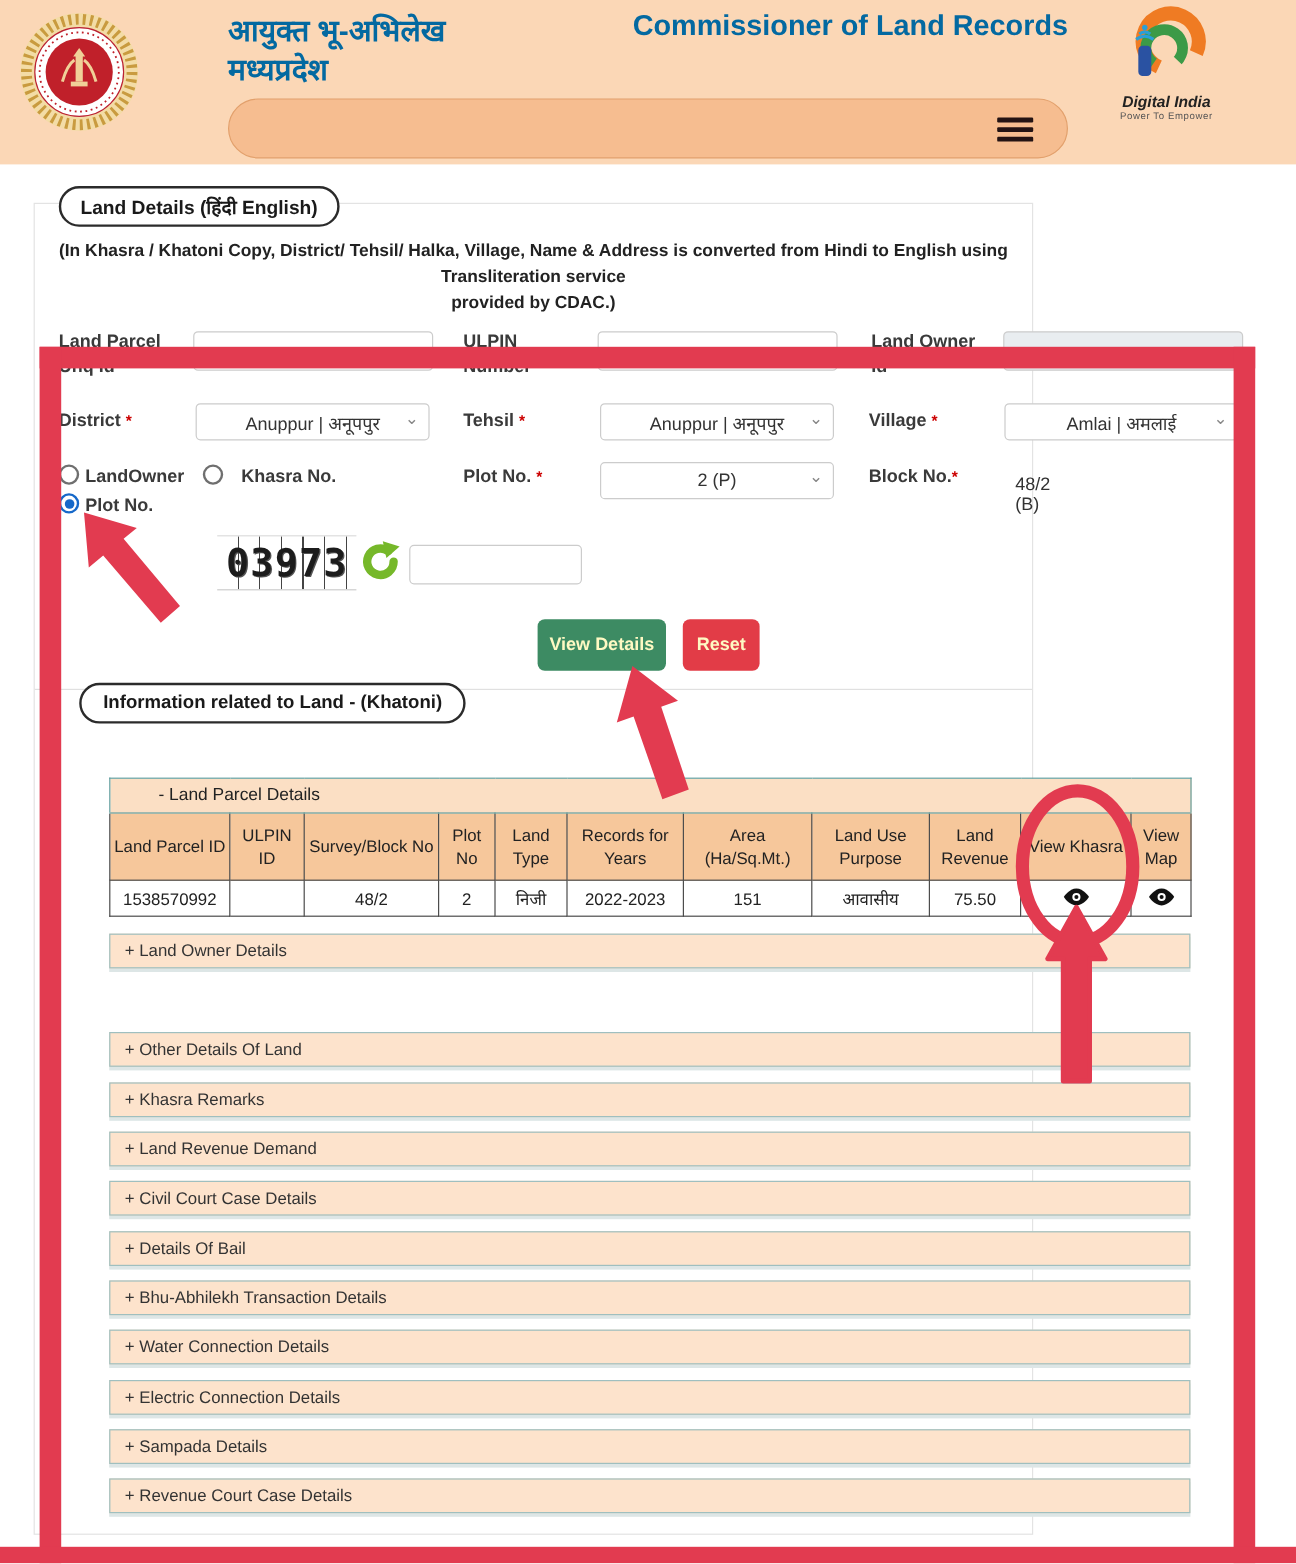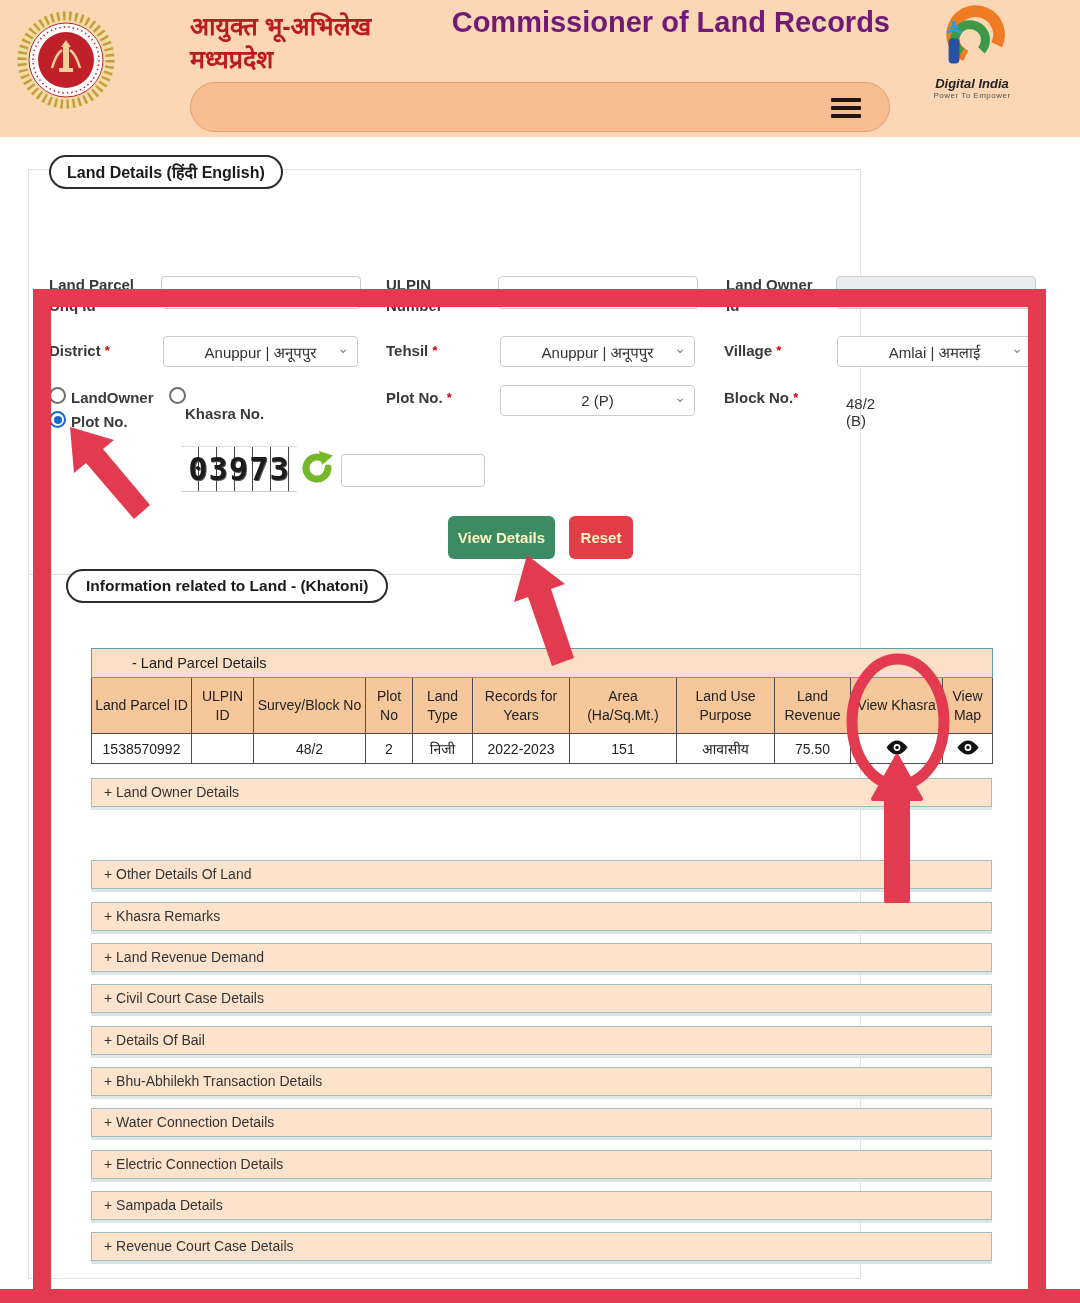--- a/index.html
+++ b/index.html
@@ -2,22 +2,22 @@
 <html><head>
 <meta charset="utf-8">
 <style>
   * { margin:0; padding:0; box-sizing:border-box; }
   body { font-family:"Liberation Sans", sans-serif; background:#fff; }
   #page { position:relative; width:1080px; height:1303px; background:#fff; overflow:hidden; }
 
   
   .header { position:absolute; left:0; top:0; width:1080px; height:137px; background:#fbd7b6; }
   .emblem { position:absolute; left:16px; top:8px; width:100px; height:104px; }
-  .title-hi { position:absolute; left:190px; top:10px; color:#b91c1c; font-weight:bold; font-size:25px; line-height:33px; }
-  .title-en { position:absolute; right:190px; top:8px; text-align:right; color:#701a75; font-weight:bold; font-size:29px; line-height:28px; }
+  .title-hi { position:absolute; left:190px; top:10px; color:#0369a1; font-weight:bold; font-size:25px; line-height:33px; }
+  .title-en { position:absolute; right:190px; top:8px; text-align:right; color:#0369a1; font-weight:bold; font-size:24px; line-height:28px; }
   .di-logo { position:absolute; left:920px; top:4px; width:104px; text-align:center; }
   .di-name { font-style:italic; font-weight:bold; font-size:13px; color:#222; margin-top:-4px; }
   .di-tag  { font-size:8px; color:#555; letter-spacing:.5px; }
   .navbar { position:absolute; left:190px; top:82px; width:700px; height:50px; background:#f6bd90; border:1px solid #e2a06c; border-radius:25px; }
   .burger { position:absolute; right:28px; top:15px; width:30px; height:20px; cursor:pointer; }
   .burger div { height:3.5px; background:#241313; margin-bottom:4.5px; border-radius:1px; }
 
   
   .card { position:absolute; left:28px; top:169px; width:833px; height:1110px; background:#fff; border:1px solid #e3e3e3; }
   .pill { position:absolute; background:#fff; border:2px solid #2b2b2b; border-radius:17px; color:#1a1a1a; font-weight:bold; white-space:nowrap; }
@@ -115,20 +115,24 @@
           <div></div>
           <div></div>
       </div>
     </div>
   </div>
 
   <div class="card">
 
     <div class="pill tab-pill">Land Details  (हिंदी  English)</div>
 
+    <div class="notice">
+      <div>(In Khasra / Khatoni Copy, District/ Tehsil/ Halka, Village, Name &amp; Address is converted from Hindi to English using Transliteration service</div>
+      <div>provided by CDAC.)</div>
+    </div>
 
     <div class="f-label" style="left:20px; top:104px; width:112px;">Land Parcel Unq Id</div>
     <input class="t-input" style="left: 132px; top: 106px;">
     <div class="f-label" style="left:357px; top:104px; width:80px;">ULPIN Number</div>
     <input class="t-input" style="left: 469px; top: 106px;">
     <div class="f-label" style="left:697px; top:104px; width:100px;">Land Owner Id</div>
     <input class="t-input disabled" style="left: 807px; top: 106px;" disabled="">
 
     <div class="f-label" style="left:20px; top:170px;"><span>District</span> <span class="req">*</span></div>
     <div class="sel" style="left:134px; top:166px;">
@@ -142,21 +146,21 @@
       </div>
     <div class="f-label" style="left:695px; top:170px;"><span>Village</span> <span class="req">*</span></div>
     <div class="sel" style="left:808px; top:166px;">
         <span>Amlai | अमलाई</span>
         <span class="chev">⌄</span>
       </div>
 
     <div class="radio" style="left:20px; top:217px;"></div>
     <div class="r-label" style="left:42px; top:219px;">LandOwner</div>
     <div class="radio" style="left:140px; top:217px;"></div>
-    <div class="r-label" style="left:156px; top:219px;margin-top:16px;">Khasra No.</div>
+    <div class="r-label" style="left:172px; top:219px;">Khasra No.</div>
     <div class="radio checked" style="left:20px; top:241px;"></div>
     <div class="r-label" style="left:42px; top:243px;">Plot No.</div>
 
     <div class="f-label" style="left:357px; top:217px;"><span>Plot No.</span> <span class="req">*</span></div>
     <div class="sel" style="left:471px; top:215px;">
         <span>2 (P)</span>
         <span class="chev">⌄</span>
       </div>
     <div class="f-label" style="left:695px; top:217px;"><span>Block No.</span><span class="req">*</span></div>
     <div class="plain-val" style="left:817px; top:225px;">48/2 (B)</div>

